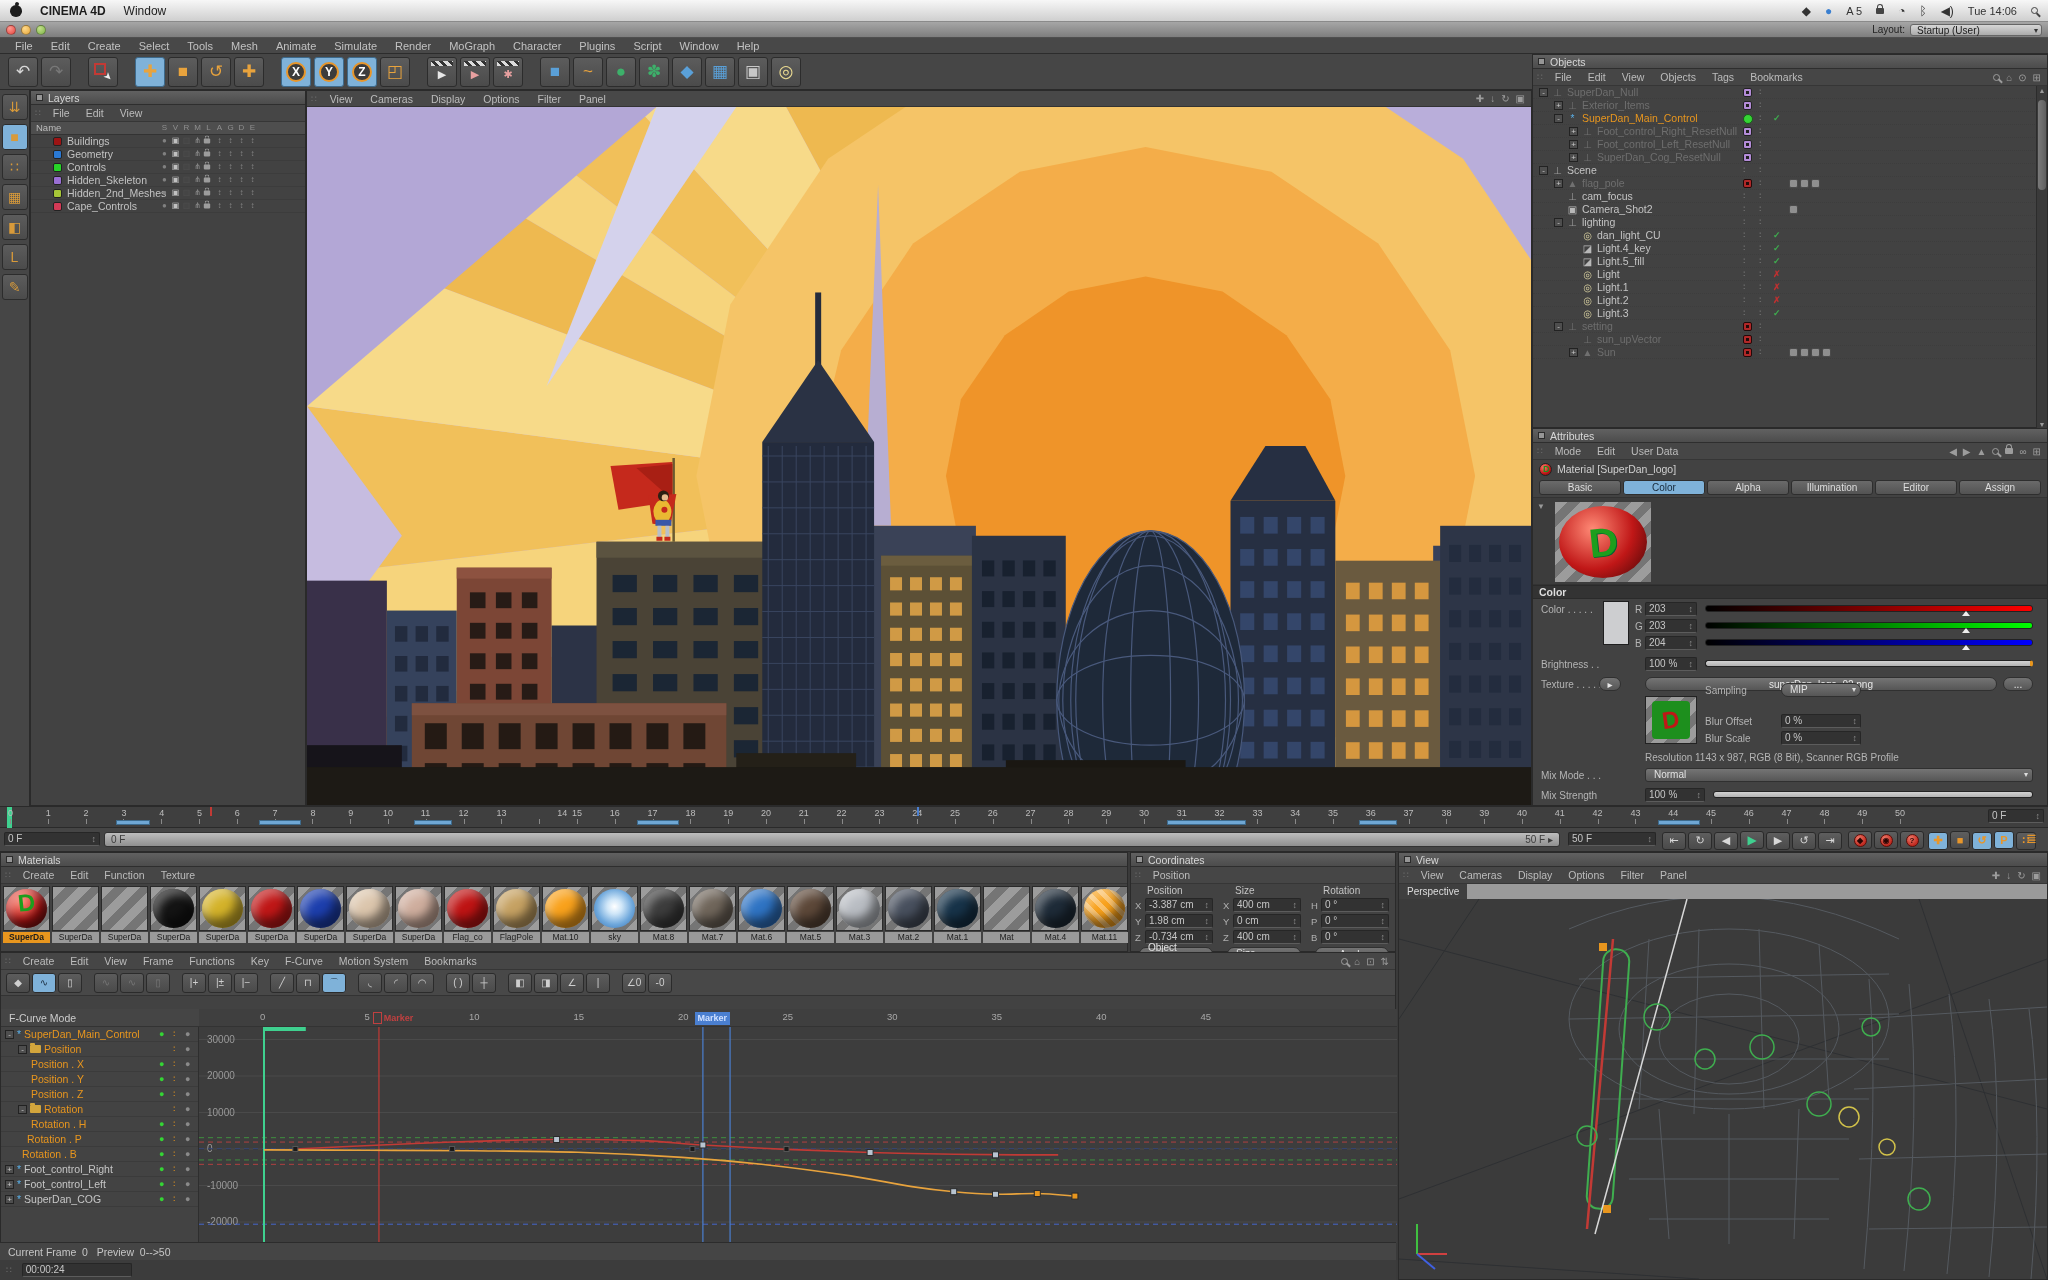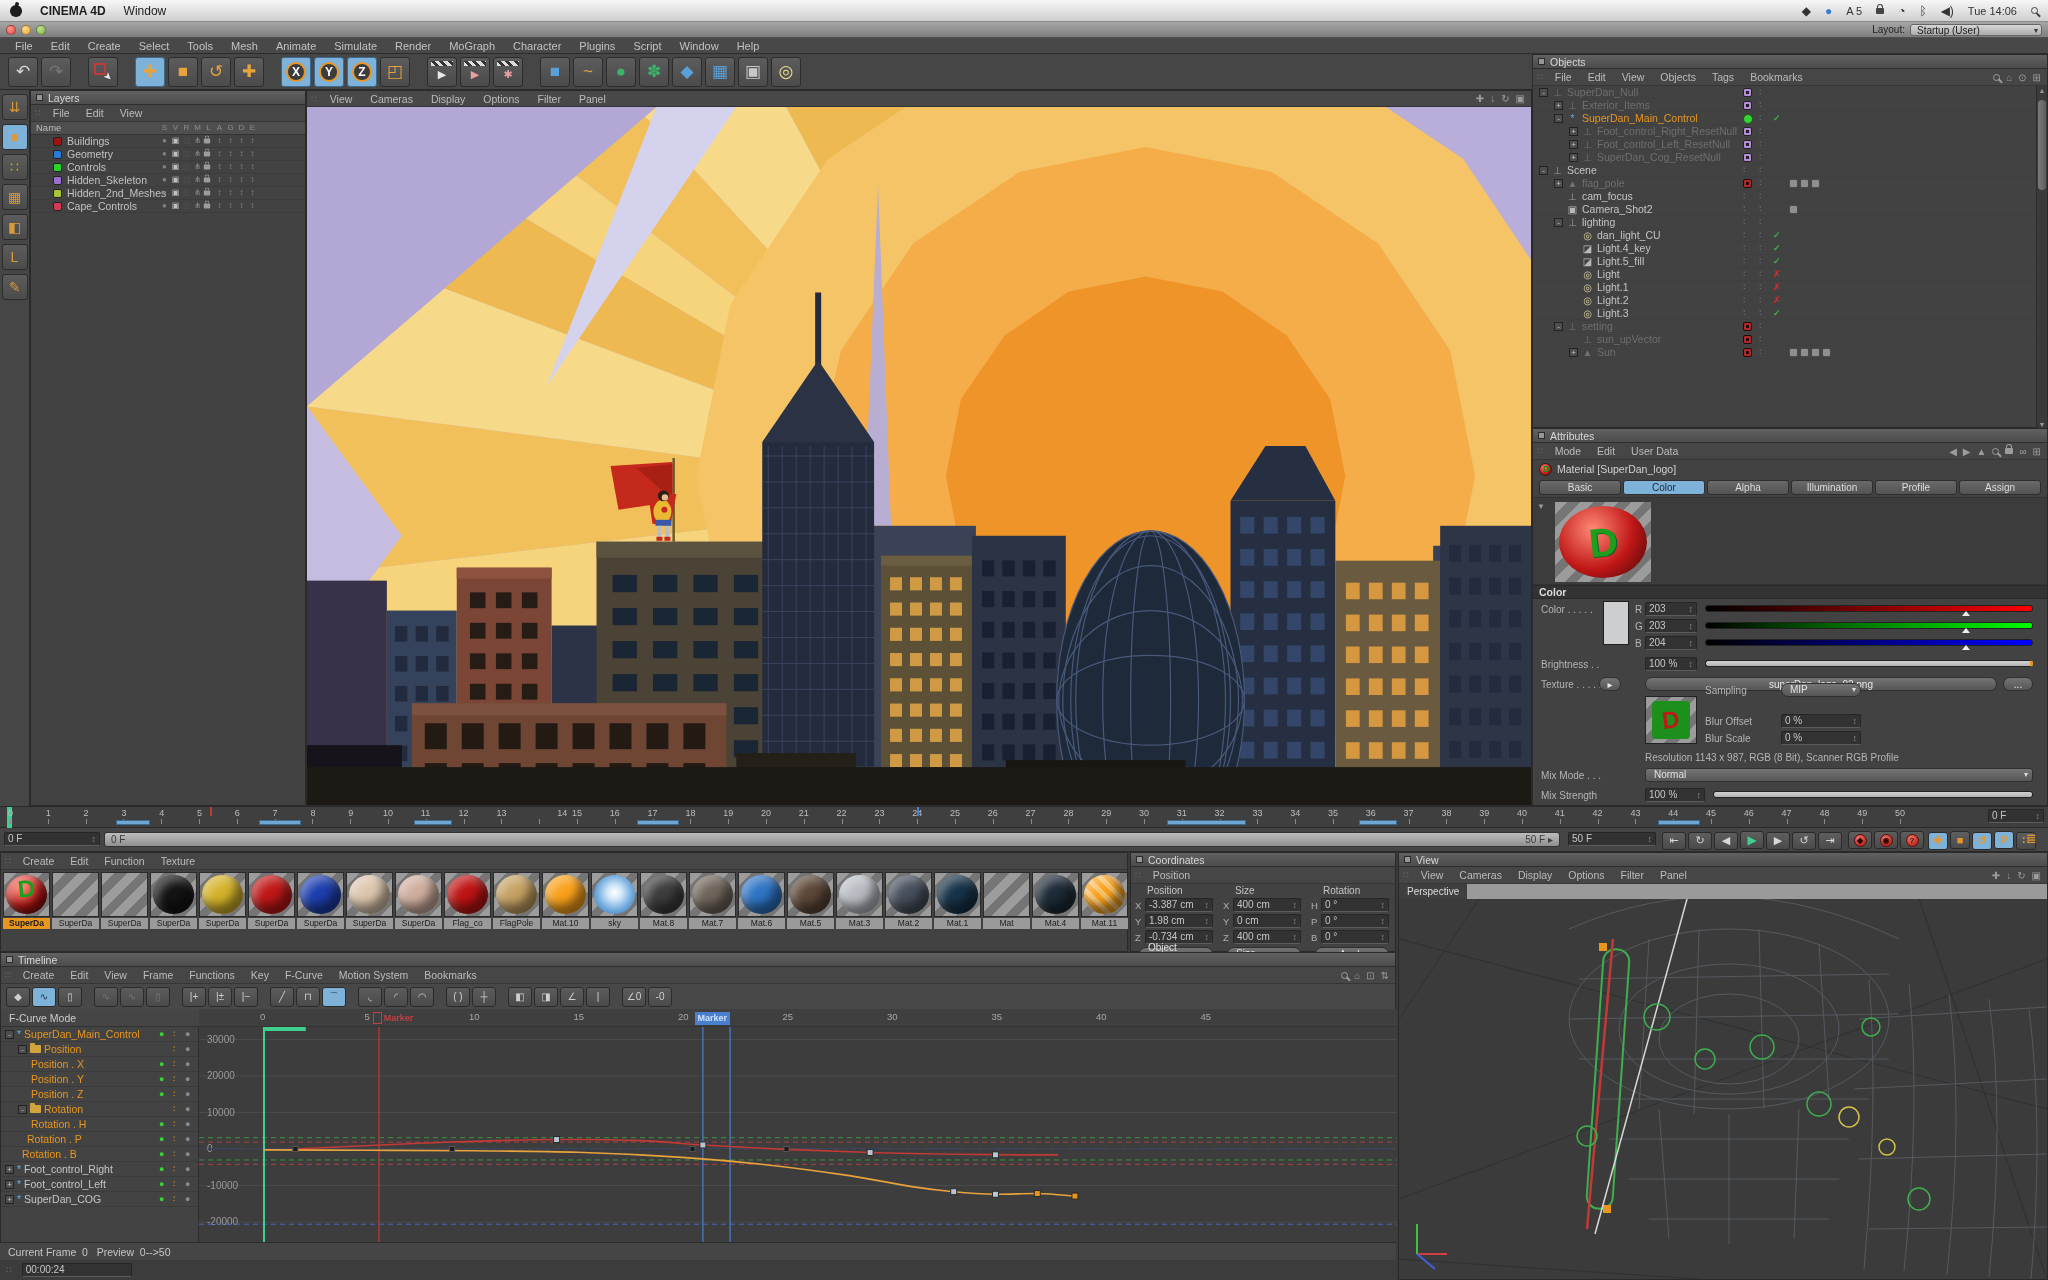--- a/index.html
+++ b/index.html
@@ -1014,21 +1014,21 @@
     </div>
   <div class="mat-hdr">
     <span class="mat-ico"></span>
     <span>Material [SuperDan_logo]</span>
   </div>
   <div id="attr-tabs">
       <div class="atab">Basic</div>
       <div class="atab active">Color</div>
       <div class="atab">Alpha</div>
       <div class="atab">Illumination</div>
-      <div class="atab">Profile</div>
+      <div class="atab">Editor</div>
       <div class="atab">Assign</div>
     </div>
   <div id="attr-preview">
     <span class="tri">▼</span>
     <div class="thumb stripes">
         <div class="ball-logo">
           <span>D</span>
         </div>
       </div>
   </div>
@@ -1255,20 +1255,24 @@
       </button><button class="trbtn">
         <span class="rc">◉</span>
       </button><button class="trbtn">
         <span class="rc">?</span>
       </button></span>
     <span id="tr-tog"><button class="trbtn tog on" style="width: 20px;">✚</button><button class="trbtn tog" style="width: 20px;">■</button><button class="trbtn tog on" style="width: 20px;">↺</button><button class="trbtn tog on" style="width: 20px;">P</button><button class="trbtn tog" style="width: 20px;">∷</button></span>
   <span id="tr-right">≣</span>
 </div>
 
 <div class="abs panel" id="materials">
+  <div class="ptitle">
+      <span class="sq"></span>
+      <span>Materials</span>
+    </div>
   <div class="pmenus">
       <span class="grip">∷</span>
       <span style="display:flex">
         <span class="menu-item">Create</span>
         <span class="menu-item">Edit</span>
         <span class="menu-item">Function</span>
         <span class="menu-item">Texture</span>
       </span>
     </div>
   <div id="mat-row">
@@ -1555,24 +1559,20 @@
     </g>
     <g stroke-width="2">
       <line x1="18" y1="355" x2="48" y2="355" stroke="#d04040"></line>
       <line x1="18" y1="355" x2="18" y2="325" stroke="#40c040"></line>
       <line x1="18" y1="355" x2="36" y2="370" stroke="#4060e0"></line>
     </g>
   </svg>
 </div>
 
 <div class="abs panel" id="timeline">
-  <div class="ptitle">
-      <span class="sq"></span>
-      <span>Timeline</span>
-    </div>
   <div class="pmenus">
       <span class="grip">∷</span>
       <span style="display:flex">
         <span class="menu-item">Create</span>
         <span class="menu-item">Edit</span>
         <span class="menu-item">View</span>
         <span class="menu-item">Frame</span>
         <span class="menu-item">Functions</span>
         <span class="menu-item">Key</span>
         <span class="menu-item">F-Curve</span>

